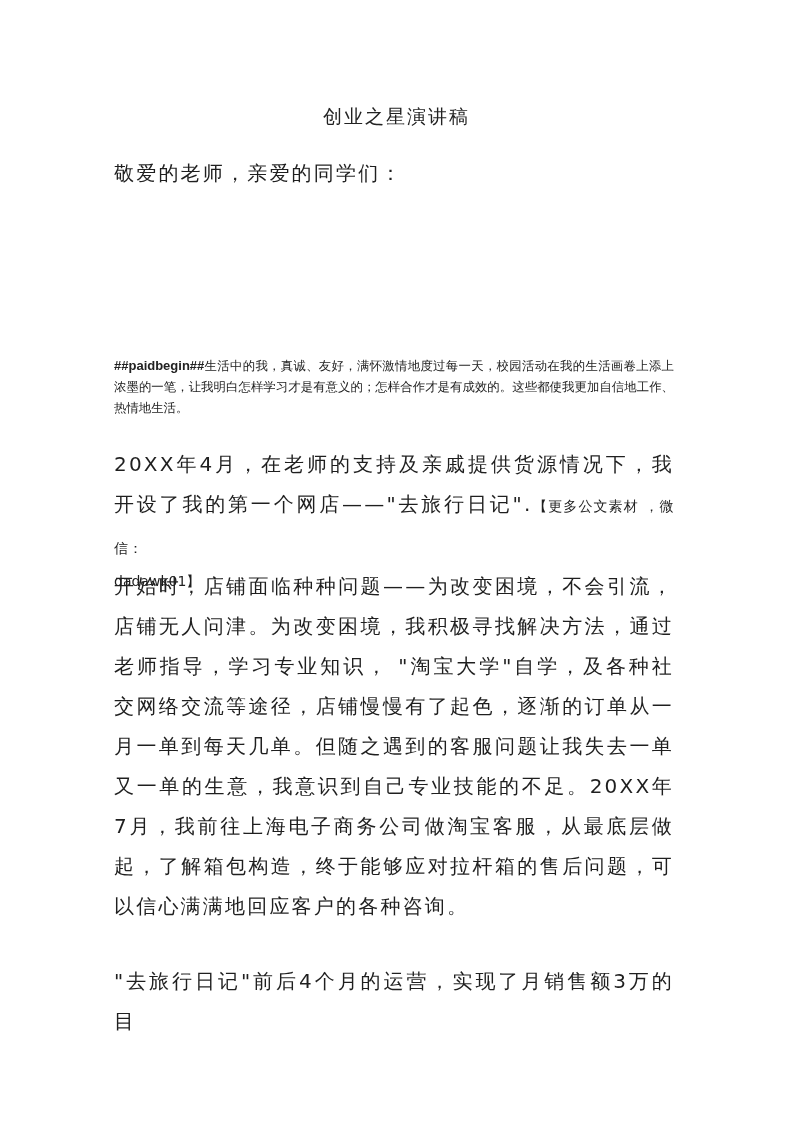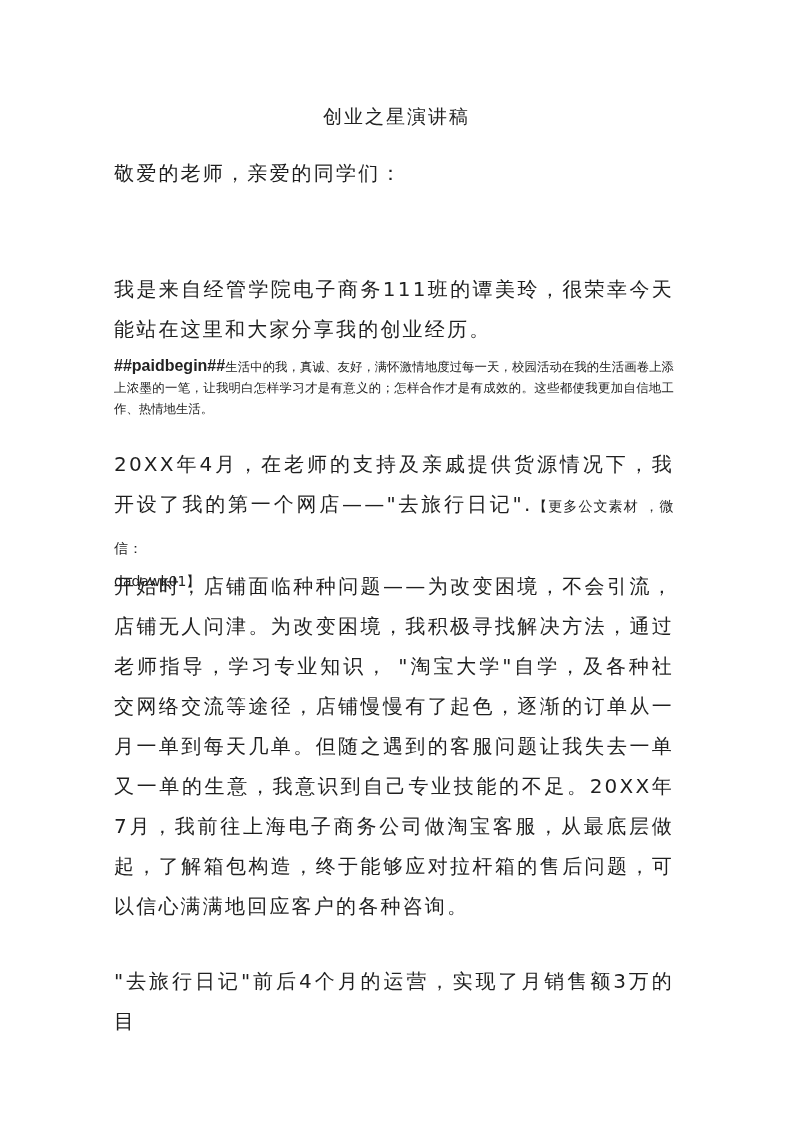--- a/index.html
+++ b/index.html
@@ -8,35 +8,34 @@
   .page { position: absolute; left: 0; top: 0; width: 793px; height: 1010px; background: #fff; }
   .title { position: absolute; top: 104px; left: 0; width: 793px; text-align: center;
            font-size: 19px; letter-spacing: 2px; color: #222; }
   .para { position: absolute; left: 114px; width: 560px; font-size: 20px;
           letter-spacing: 2.2px; color: #1f1f1f; text-align: justify; }
   .p-greet1 { top: 161px; line-height: 24px; }
   .p-greet2 { top: 216px; line-height: 24px; }
   .p-intro { top: 269px; line-height: 40px; }
   .p-small { top: 355px; font-size: 12.4px; line-height: 21px; letter-spacing: 0;
              font-family: "DejaVu Serif", "Liberation Serif", serif; color: #222; }
-  .p-small .tag { font-family: "Liberation Sans", sans-serif; font-weight: bold; font-size: 16px; }
+  .p-small .tag { font-family: "Liberation Sans", sans-serif; font-weight: bold; font-size: 13px; }
   .p-store { top: 444px; line-height: 40px; }
   .p-store .aside { font-size: 14px; letter-spacing: 0.5px; }
   .p-store .line3 { display:block; font-size: 14px; letter-spacing: 0; line-height: 22px; margin-top: 2px; }
   .p-story { top: 566px; line-height: 40px; }
   .p-result { top: 961px; line-height: 40px; }
 </style>
 </head>
 <body>
 
 <div class="page">
   <div class="title">创业之星演讲稿</div>
 
   <div class="para p-greet1">敬爱的老师，亲爱的同学们：</div>
-  <div class="para p-intro">我是来自经管学院电子商务111班的谭美玲，很荣幸今天能站在这里和大家分享我的创业经历。</div>
 
   <div class="para p-small">
     <span class="tag">##paidbegin##</span><span>生活中的我，真诚、友好，满怀激情地度过每一天，校园活动在我的生活画卷上添上浓墨的一笔，让我明白怎样学习才是有意义的；怎样合作才是有成效的。这些都使我更加自信地工作、热情地生活。</span>
   </div>
 
   <div class="para p-store">
     <span>20XX年4月，在老师的支持及亲戚提供货源情况下，我开设了我的第一个网店——"去旅行日记".</span><span class="aside">【更多公文素材 ，微信：</span>
     <span class="line3">dadawk01】</span>
   </div>
 

